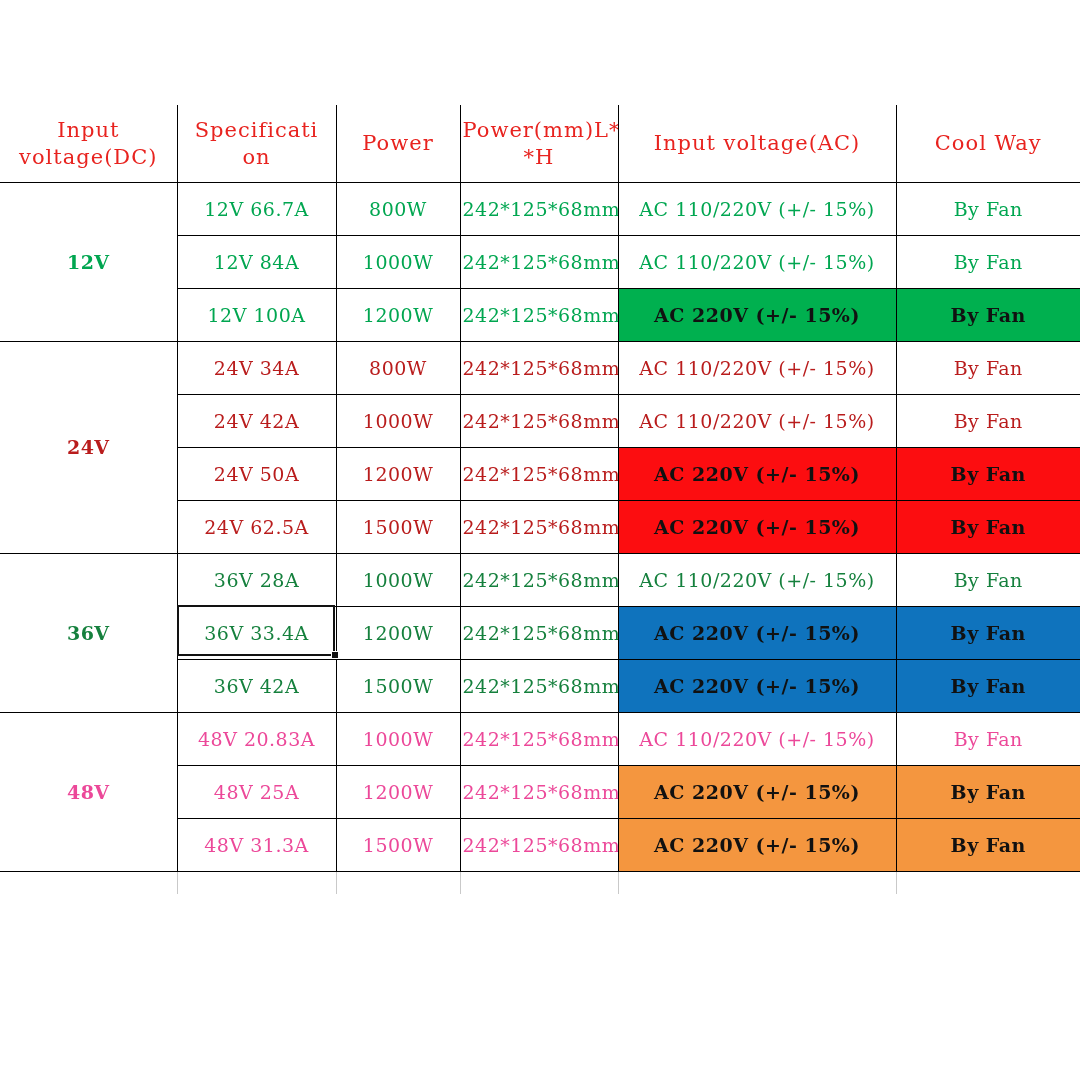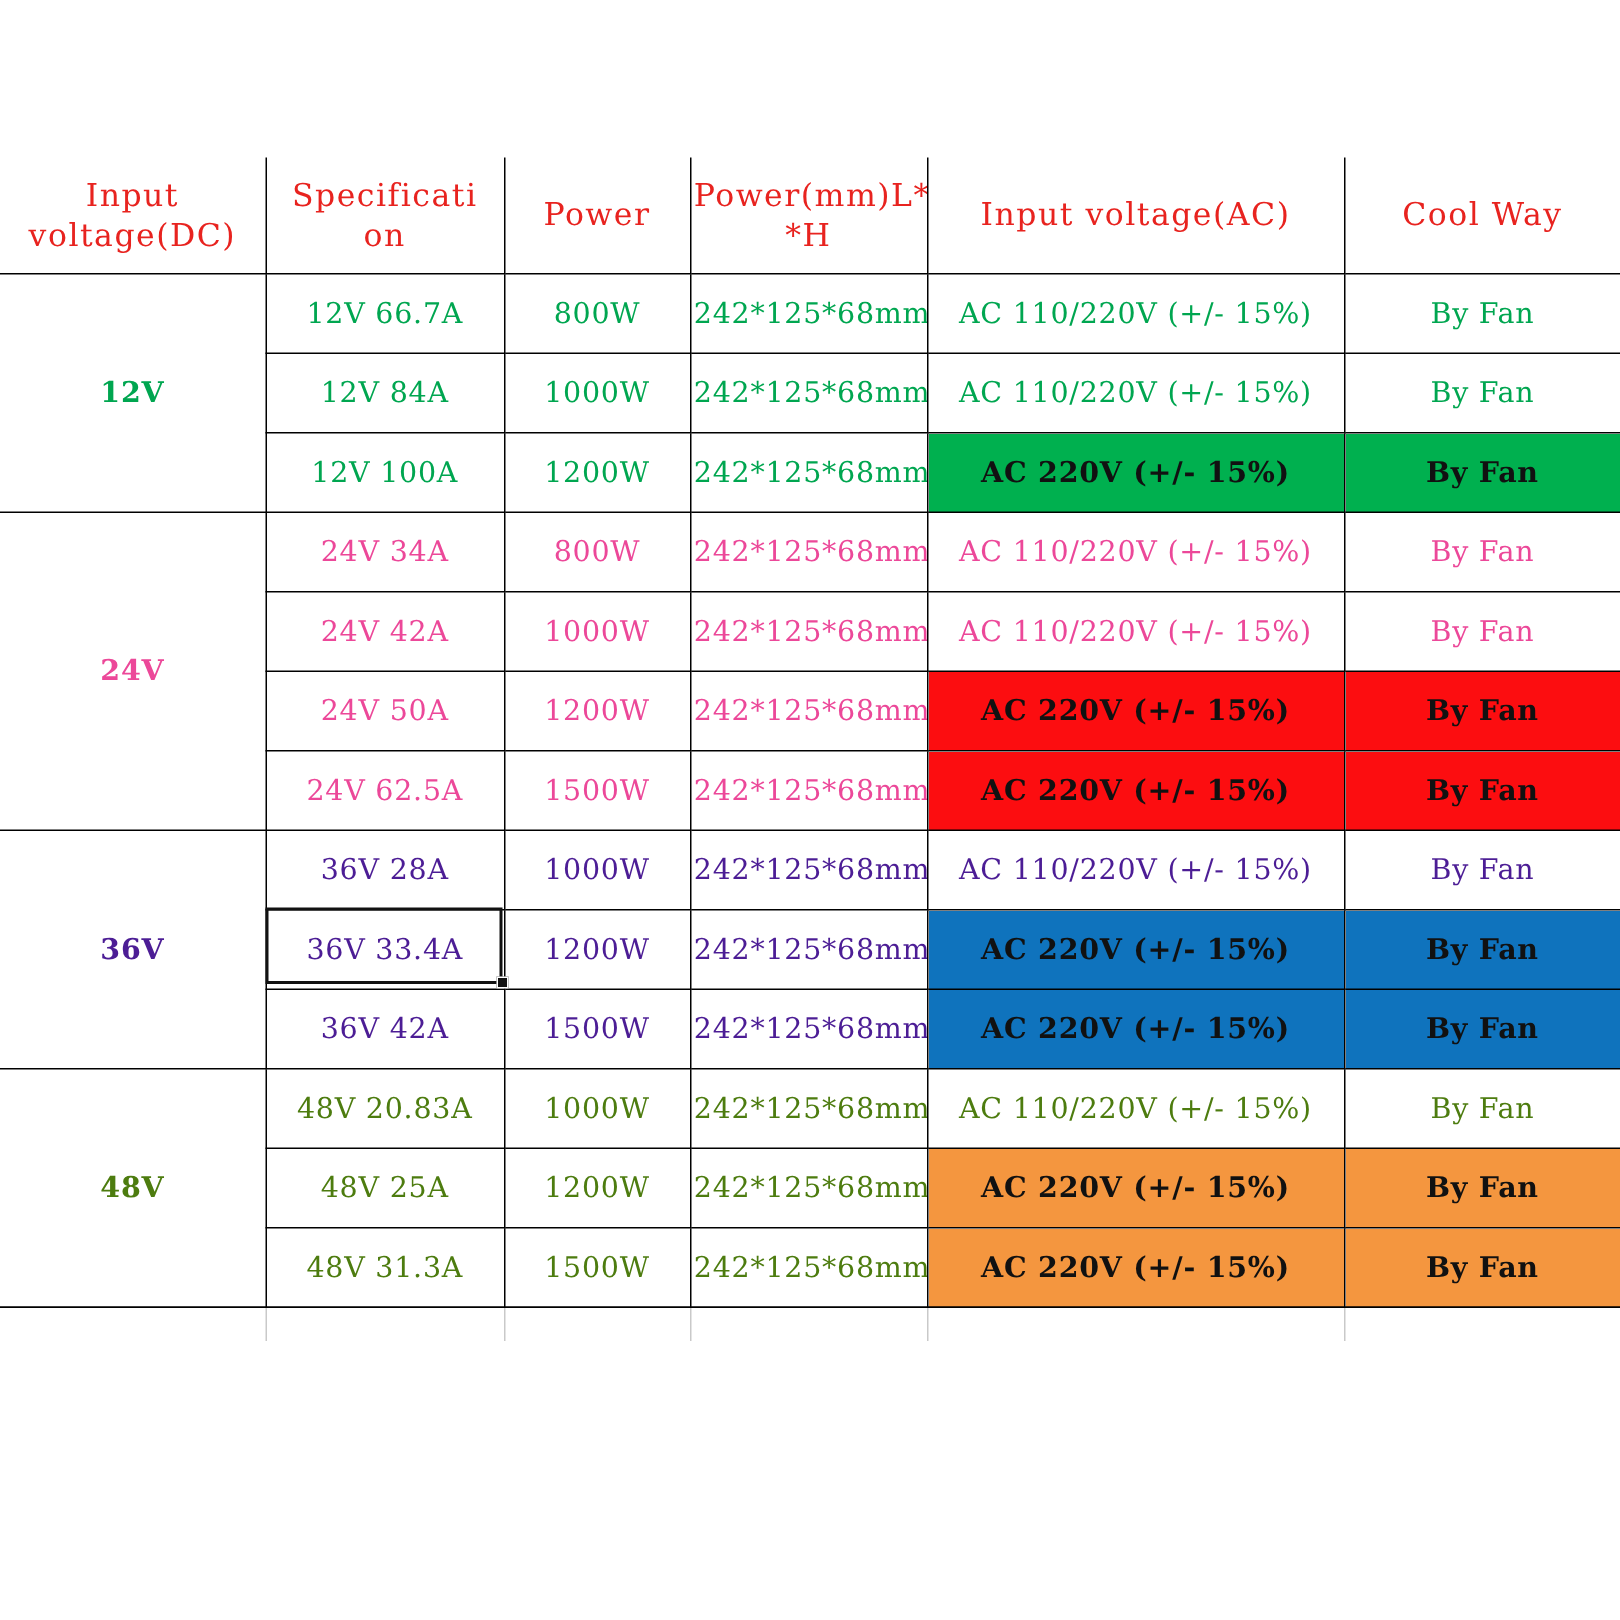--- a/index.html
+++ b/index.html
@@ -79,23 +79,23 @@
     font-size: 72px;
     line-height: 1;
     font-weight: bold;
     letter-spacing: 1px;
     text-align: center;
     vertical-align: middle;
   }
 
   
   .g12  { color: #00a650; }
-  .g24  { color: #ec4899; }
-  .g36  { color: #4c1d95; }
-  .g48  { color: #4d7c0f; }
+  .g24  { color: #b91c1c; }
+  .g36  { color: #15803d; }
+  .g48  { color: #ec4899; }
 
   
   td.hl {
     color: #111111 !important;
     font-weight: bold;
     margin-left: 31px;
   }
   td.hl-green  { background: #00b04f; }
   td.hl-red    { background: #fc0d10; }
   td.hl-blue   { background: #0f73bd; }

